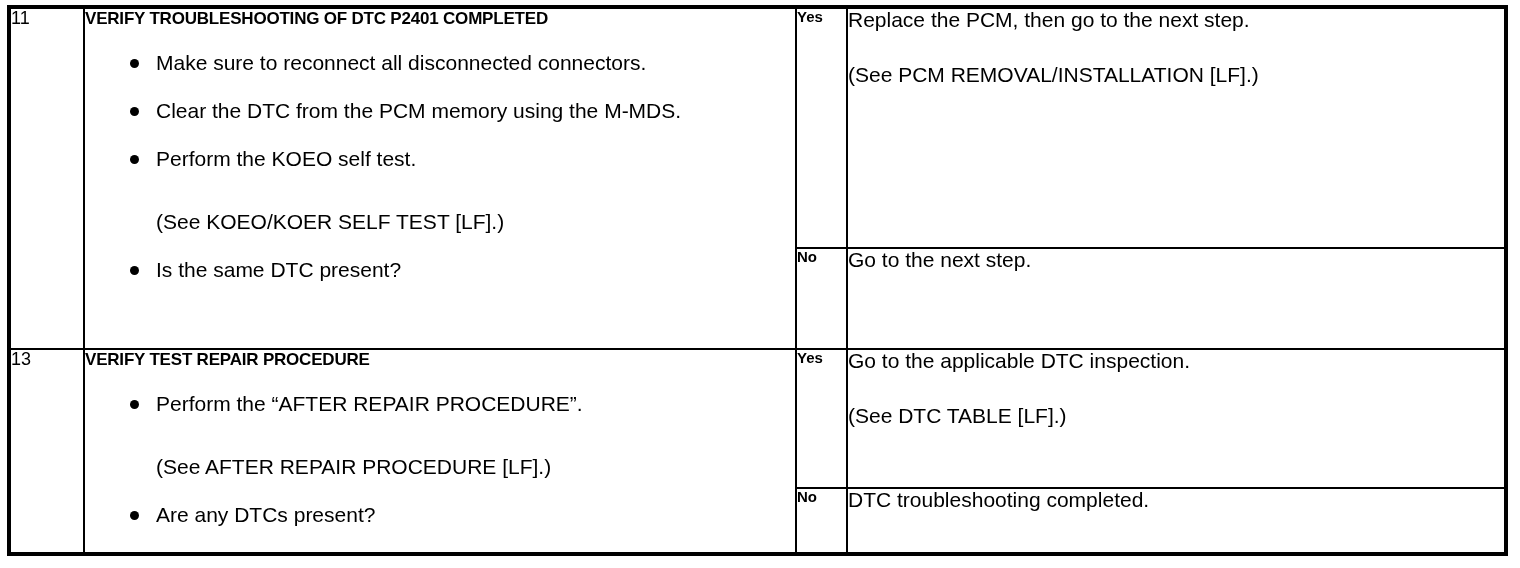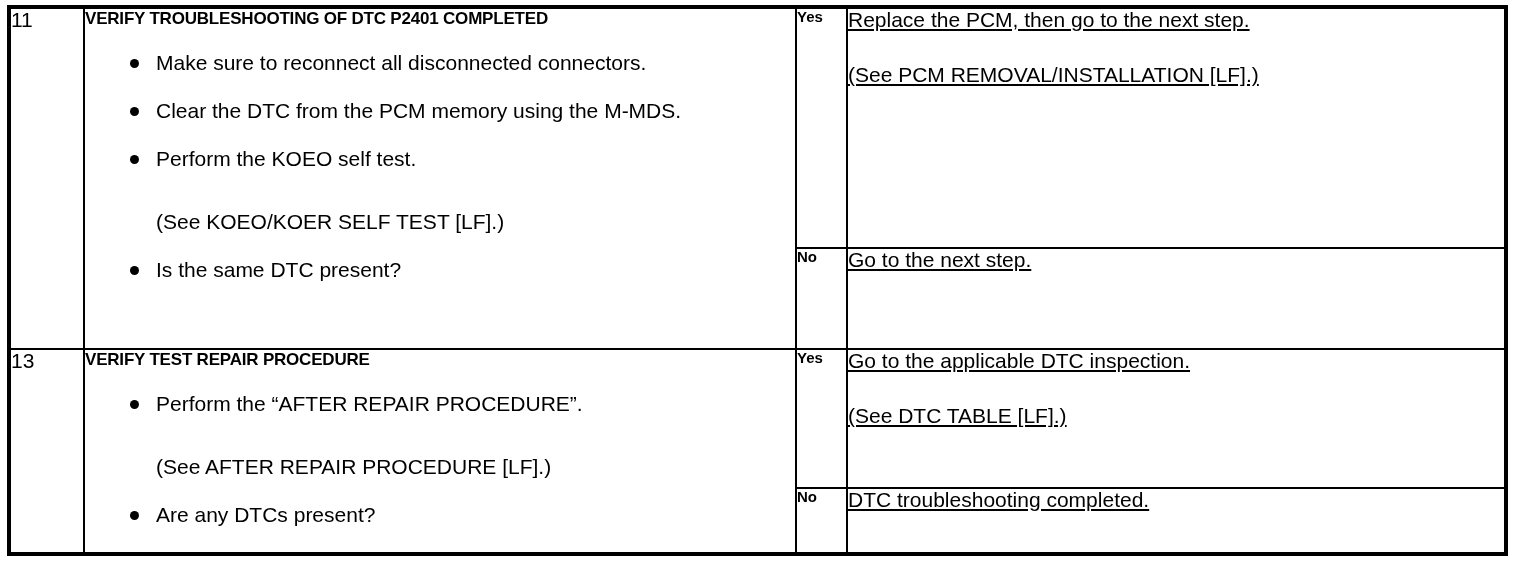--- a/index.html
+++ b/index.html
@@ -46,21 +46,21 @@
   }
 
   
   col.c-step   { width: 75px;  }
   col.c-insp   { width: 712px; }
   col.c-ans    { width: 51px;  }
   col.c-act    { width: 659px; }
 
   
   .step-cell {
-    font-size: 21px;
+    font-size: 18px;
     line-height: 1;
     padding: 13px 0 0 8px;
     font-weight: normal;
   }
 
   
   .insp-cell {
     padding: 12px 8px 6px 10px;
   }
   .insp-title {
@@ -105,21 +105,20 @@
   }
 
   
   .act-cell {
     font-size: 21px;
     line-height: 1;
     padding: 13px 8px 6px 6px;
   }
   .act-line {
     margin: 0;
-    text-decoration: underline;
   }
   .act-line + .act-line {
     margin-top: 34px;
   }
 
   
   tr.r11-yes td.ans-cell,
   tr.r11-yes td.act-cell { height: 238px; }
   tr.r11-no  td.ans-cell,
   tr.r11-no  td.act-cell { height: 99px;  }

